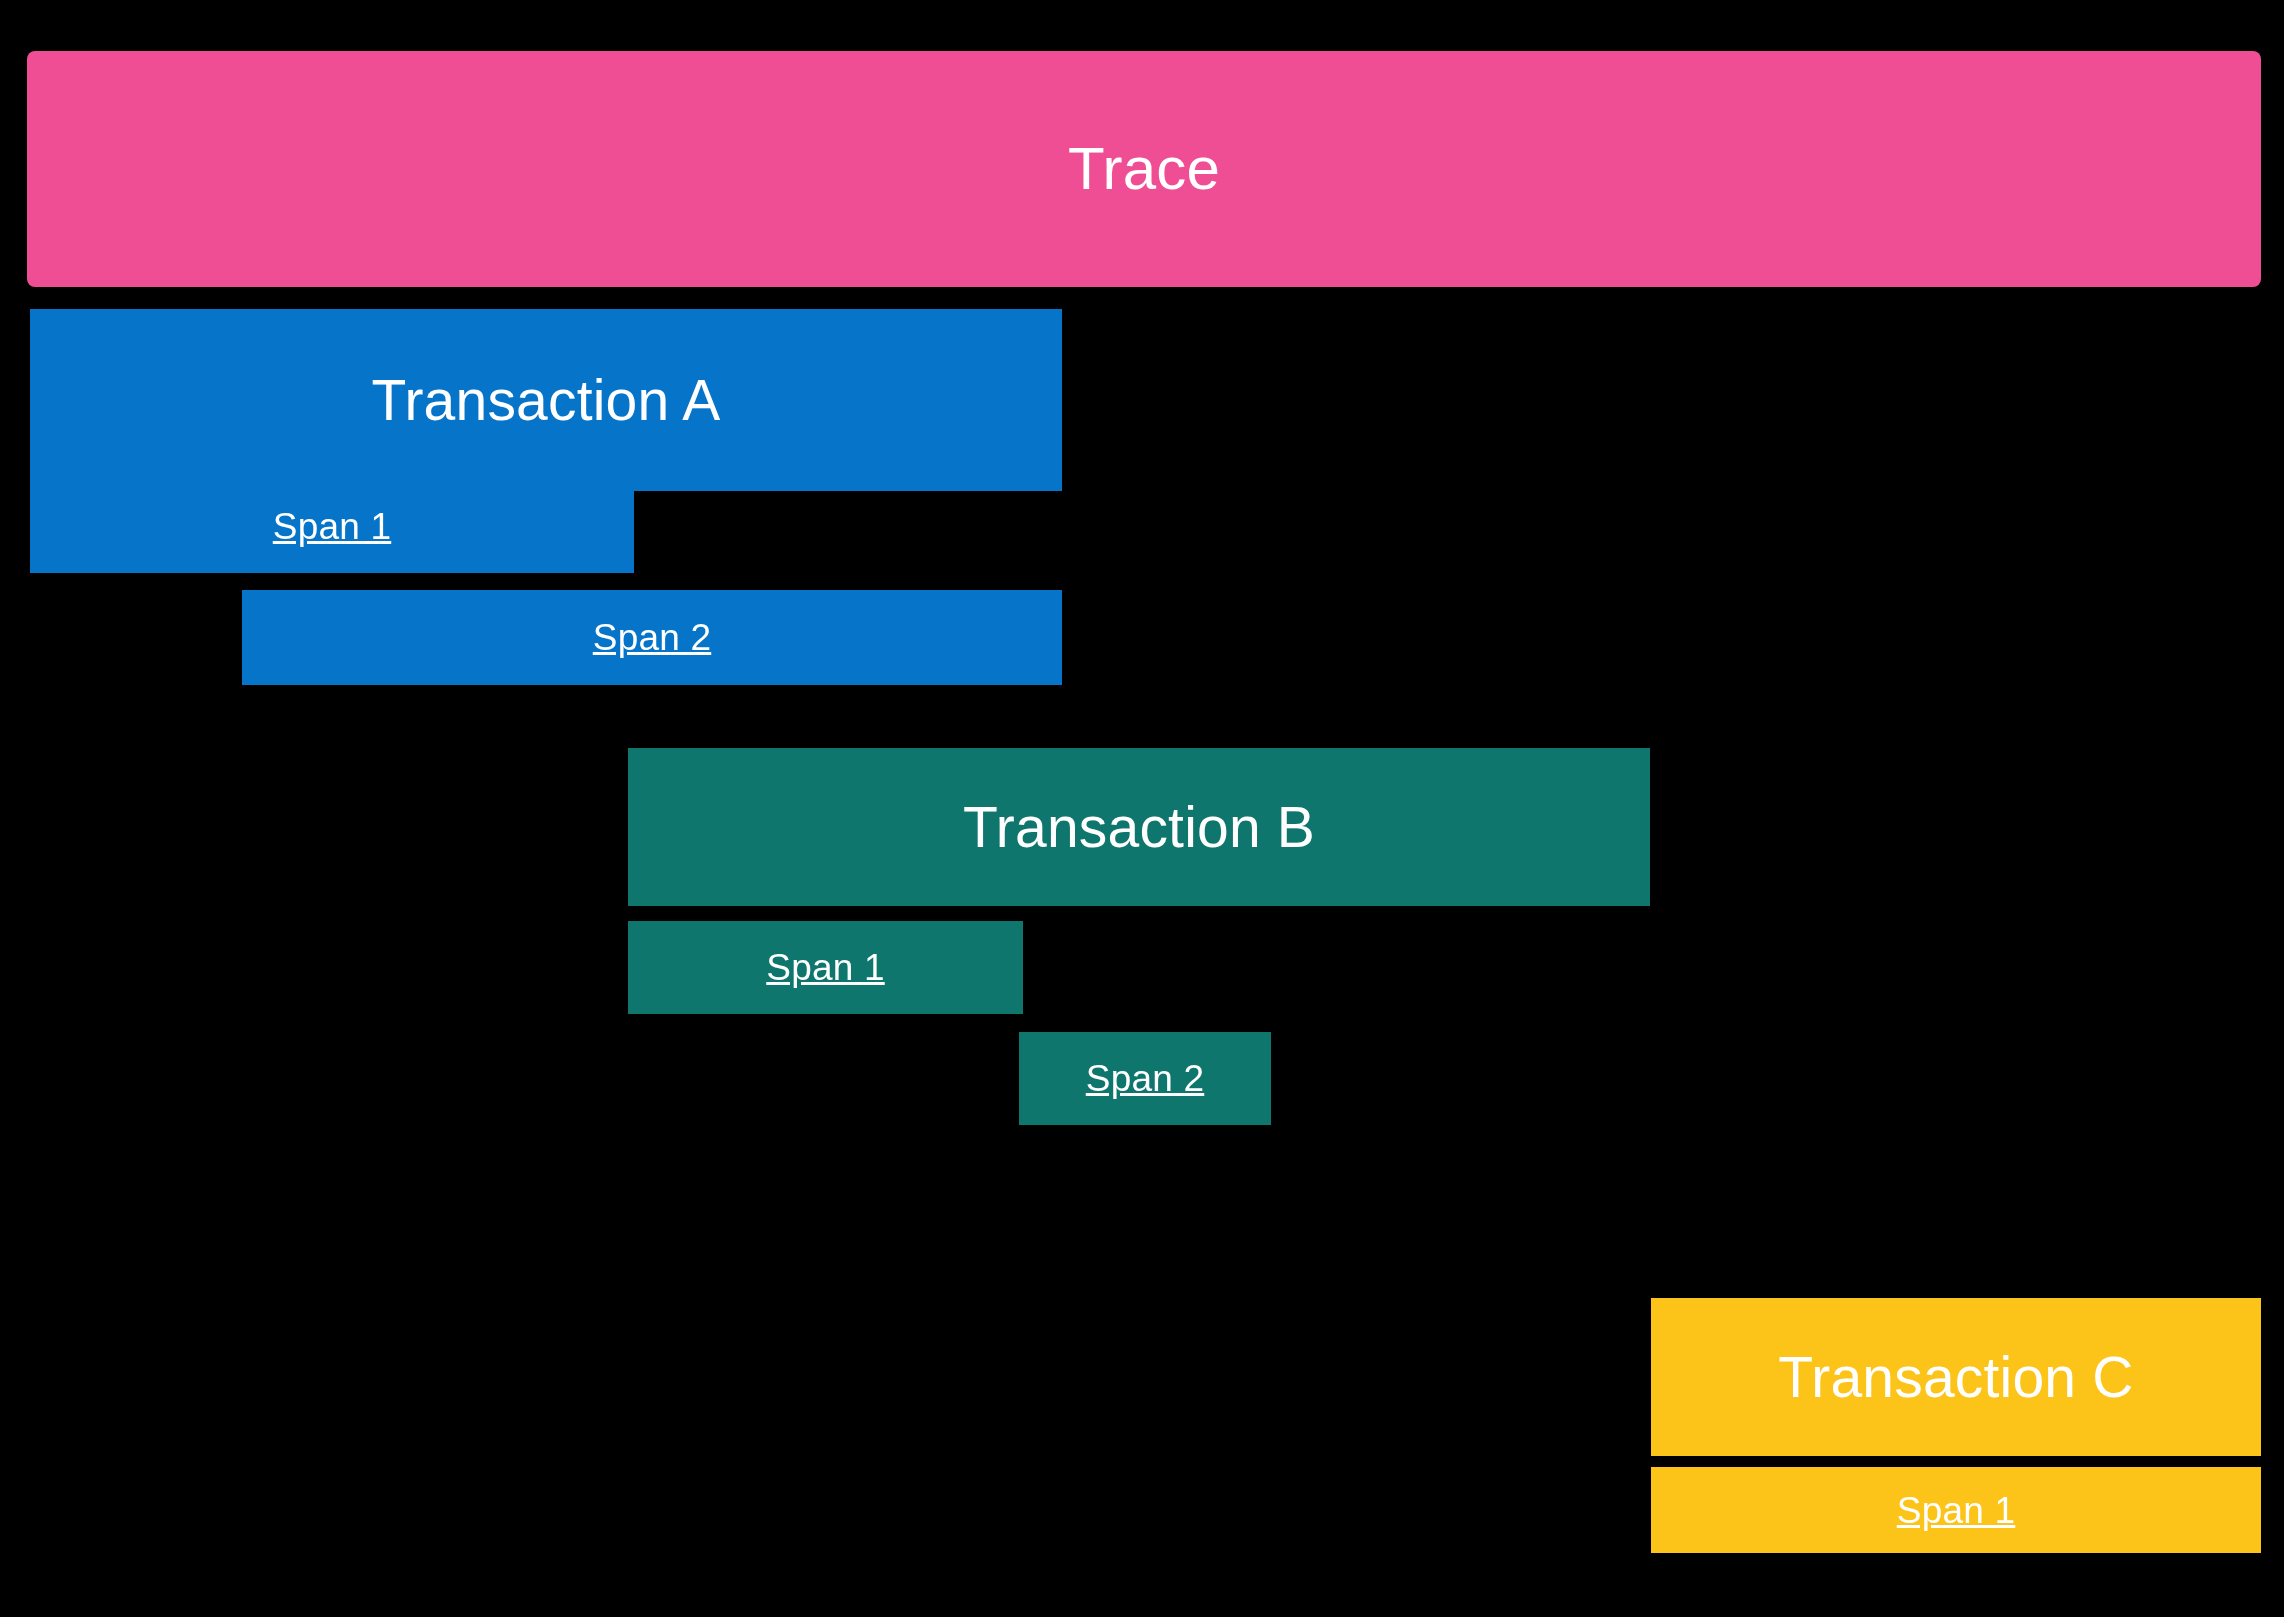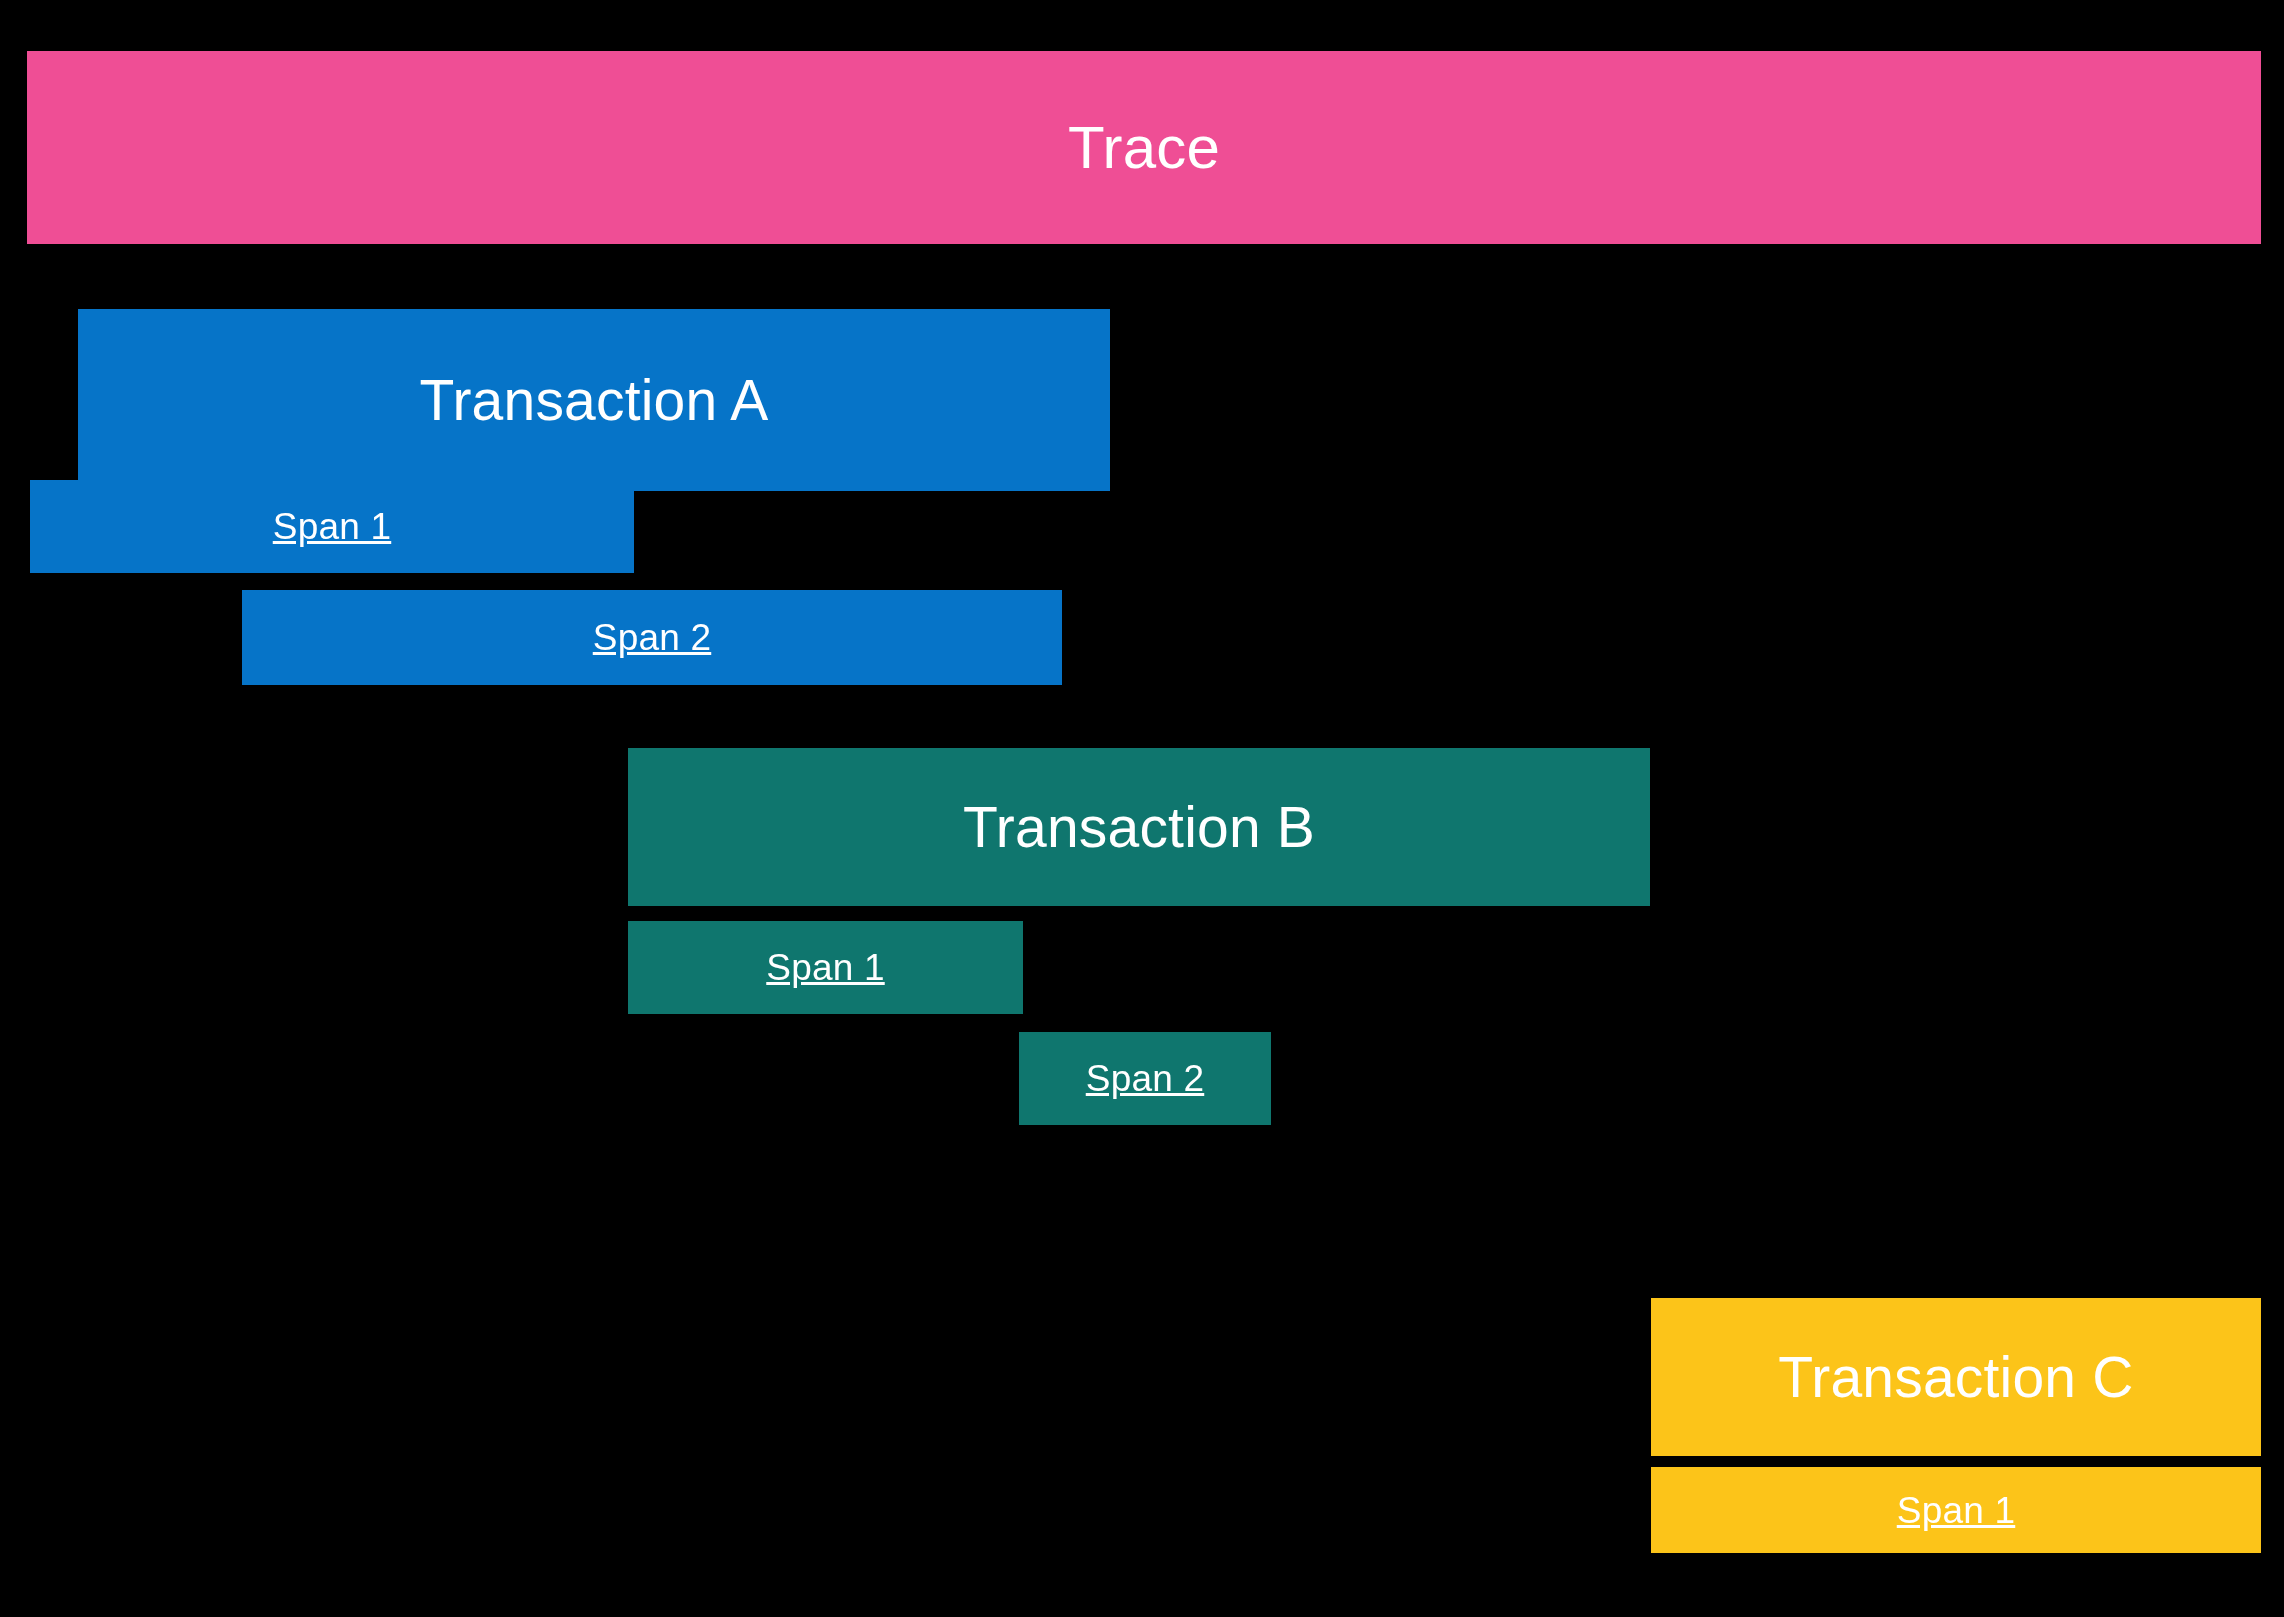--- a/index.html
+++ b/index.html
@@ -45,25 +45,25 @@
 
   .size-trace       { font-size: 60px; }
   .size-transaction { font-size: 57px; }
   .size-span        { font-size: 37px; text-decoration: underline; }
 </style>
 </head>
 <body>
 
 <div id="canvas">
 
-  <div class="bar lvl-trace size-trace" style="left:27px; top:51px; width:2234px; height:193px;">
+  <div class="bar lvl-trace size-trace" style="left:27px; top:51px; width:2234px; height:236px;border-radius:8px;">
     <span class="bar-label">Trace</span>
   </div>
 
-  <div class="bar lvl-transaction-a size-transaction" style="left:30px; top:309px; width:1032px; height:182px;margin-left:48px;">
+  <div class="bar lvl-transaction-a size-transaction" style="left:30px; top:309px; width:1032px; height:182px;">
     <span class="bar-label">Transaction A</span>
   </div>
 
   <div class="bar lvl-span-a size-span" style="left:30px; top:480px; width:604px; height:93px;">
     <span class="bar-label">Span 1</span>
   </div>
 
   <div class="bar lvl-span-a size-span" style="left:242px; top:590px; width:820px; height:95px;">
     <span class="bar-label">Span 2</span>
   </div>

